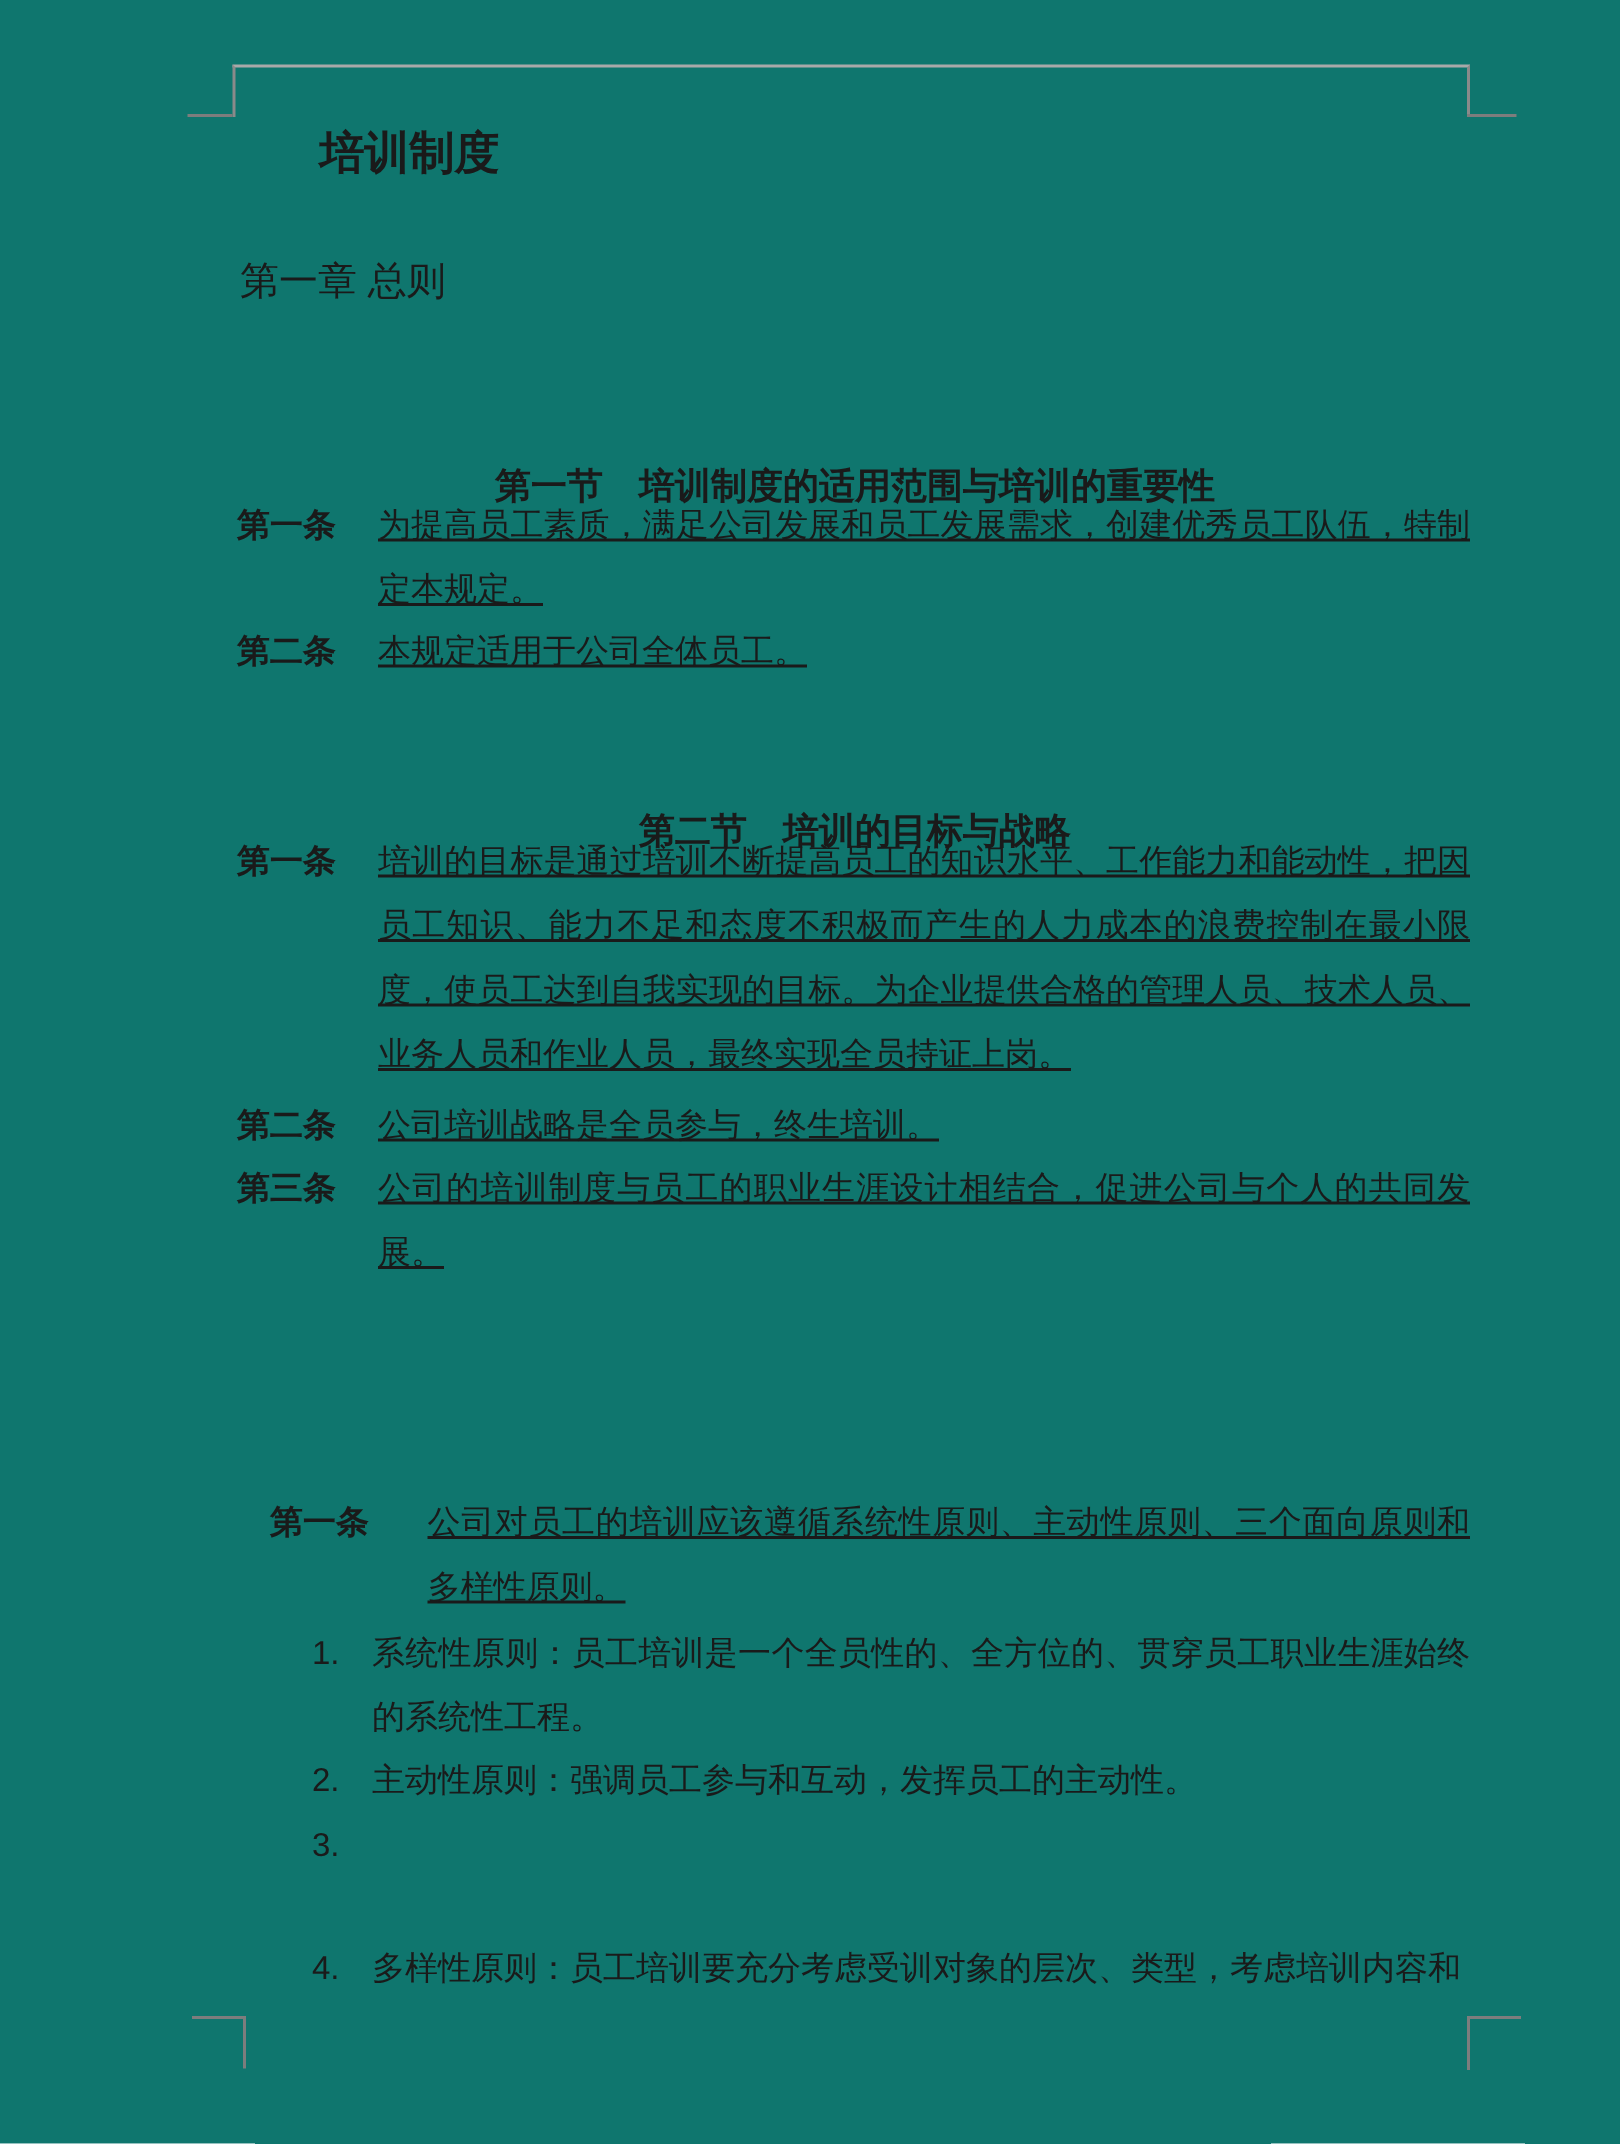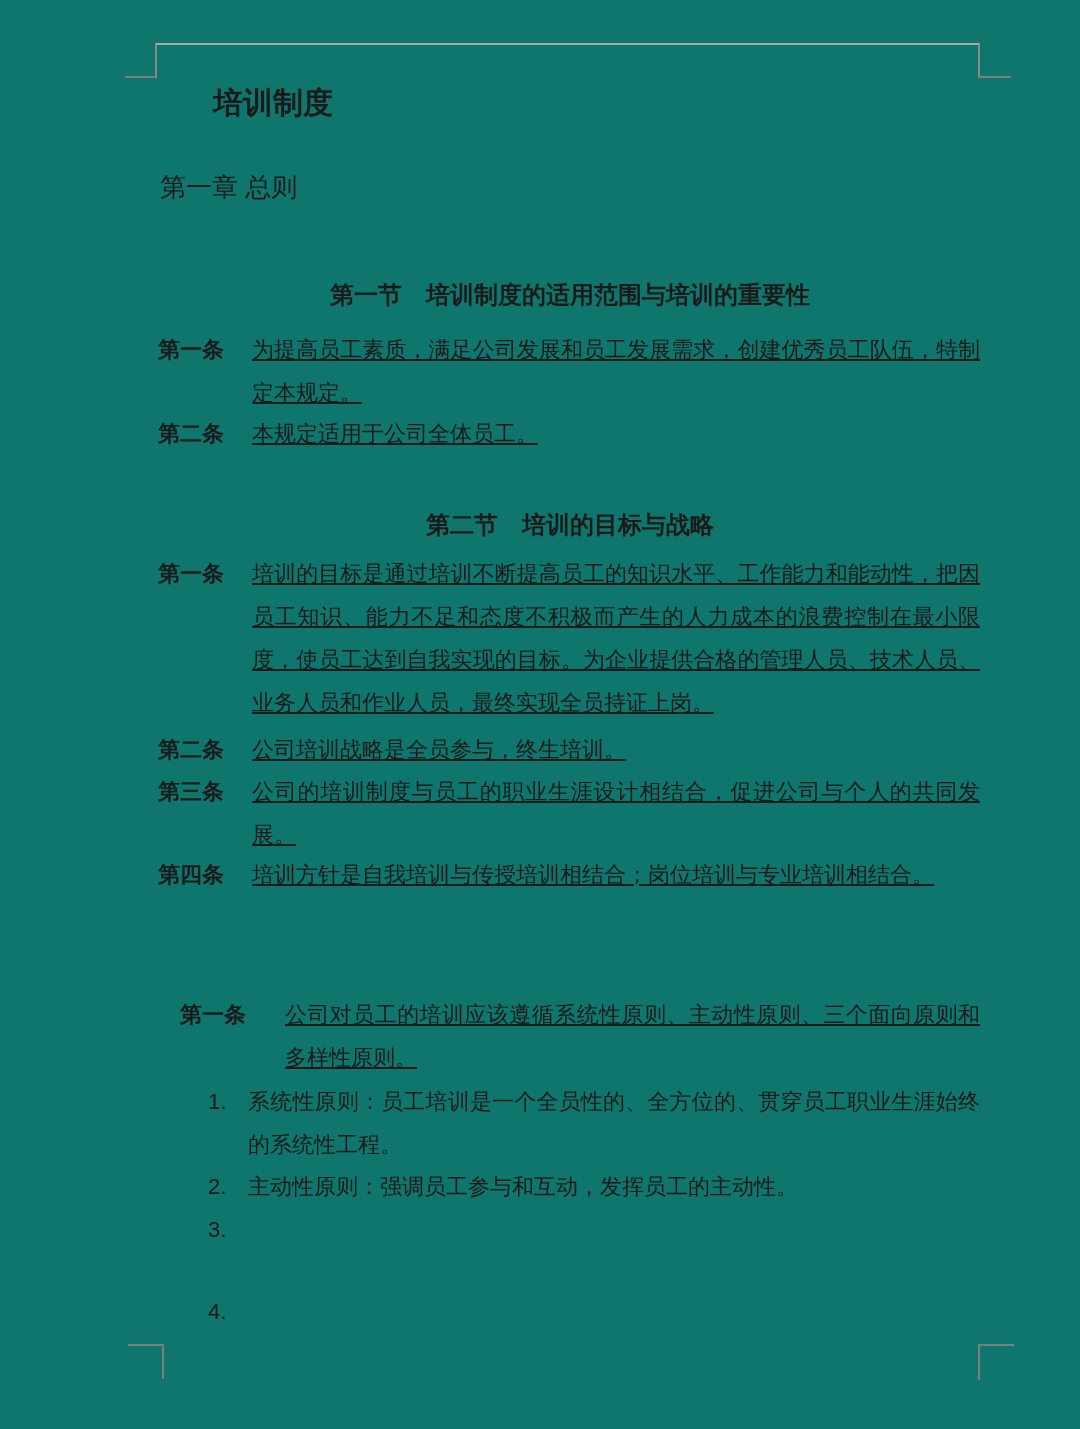--- a/index.html
+++ b/index.html
@@ -72,20 +72,21 @@
     line-height: 34px;
   }
   .section-heading {
     position: absolute;
     left: 160px;
     width: 820px;
     text-align: center;
     font-size: 24px;
     font-weight: bold;
     line-height: 32px;
+    margin-top: 30px;
   }
   .sec1-heading { top: 279px; }
   .sec2-heading { top: 509px; }
   .sec3-heading { top: 946px; }
 
   .article {
     position: absolute;
     left: 158px;
     width: 822px;
     padding-left: 94px;
@@ -173,24 +174,20 @@
   <div class="article s2a2">
     <span class="art-label">第二条</span>
     <span>公司培训战略是全员参与，终生培训。</span>
   </div>
 
   <div class="article s2a3">
     <span class="art-label">第三条</span>
     <span>公司的培训制度与员工的职业生涯设计相结合，促进公司与个人的共同发展。</span>
   </div>
 
-  <div class="article s2a4">
-    <span class="art-label">第四条</span>
-    <span>培训方针是自我培训与传授培训相结合；岗位培训与专业培训相结合。</span>
-  </div>
 
 
   <div class="article indent2 s3a1">
     <span class="art-label">第一条</span>
     <span>公司对员工的培训应该遵循系统性原则、主动性原则、三个面向原则和多样性原则。</span>
   </div>
 
   <div class="list-item li1">
     <span class="li-num">1.</span>
     <span>系统性原则：员工培训是一个全员性的、全方位的、贯穿员工职业生涯始终的系统性工程。</span>
@@ -200,15 +197,16 @@
     <span class="li-num">2.</span>
     <span>主动性原则：强调员工参与和互动，发挥员工的主动性。</span>
   </div>
 
   <div class="list-item li3">
     <span class="li-num">3.</span>
   </div>
 
   <div class="list-item li4">
     <span class="li-num">4.</span>
+    <span>多样性原则：员工培训要充分考虑受训对象的层次、类型，考虑培训内容和</span>
   </div>
 
 </div>
 
 </body></html>

